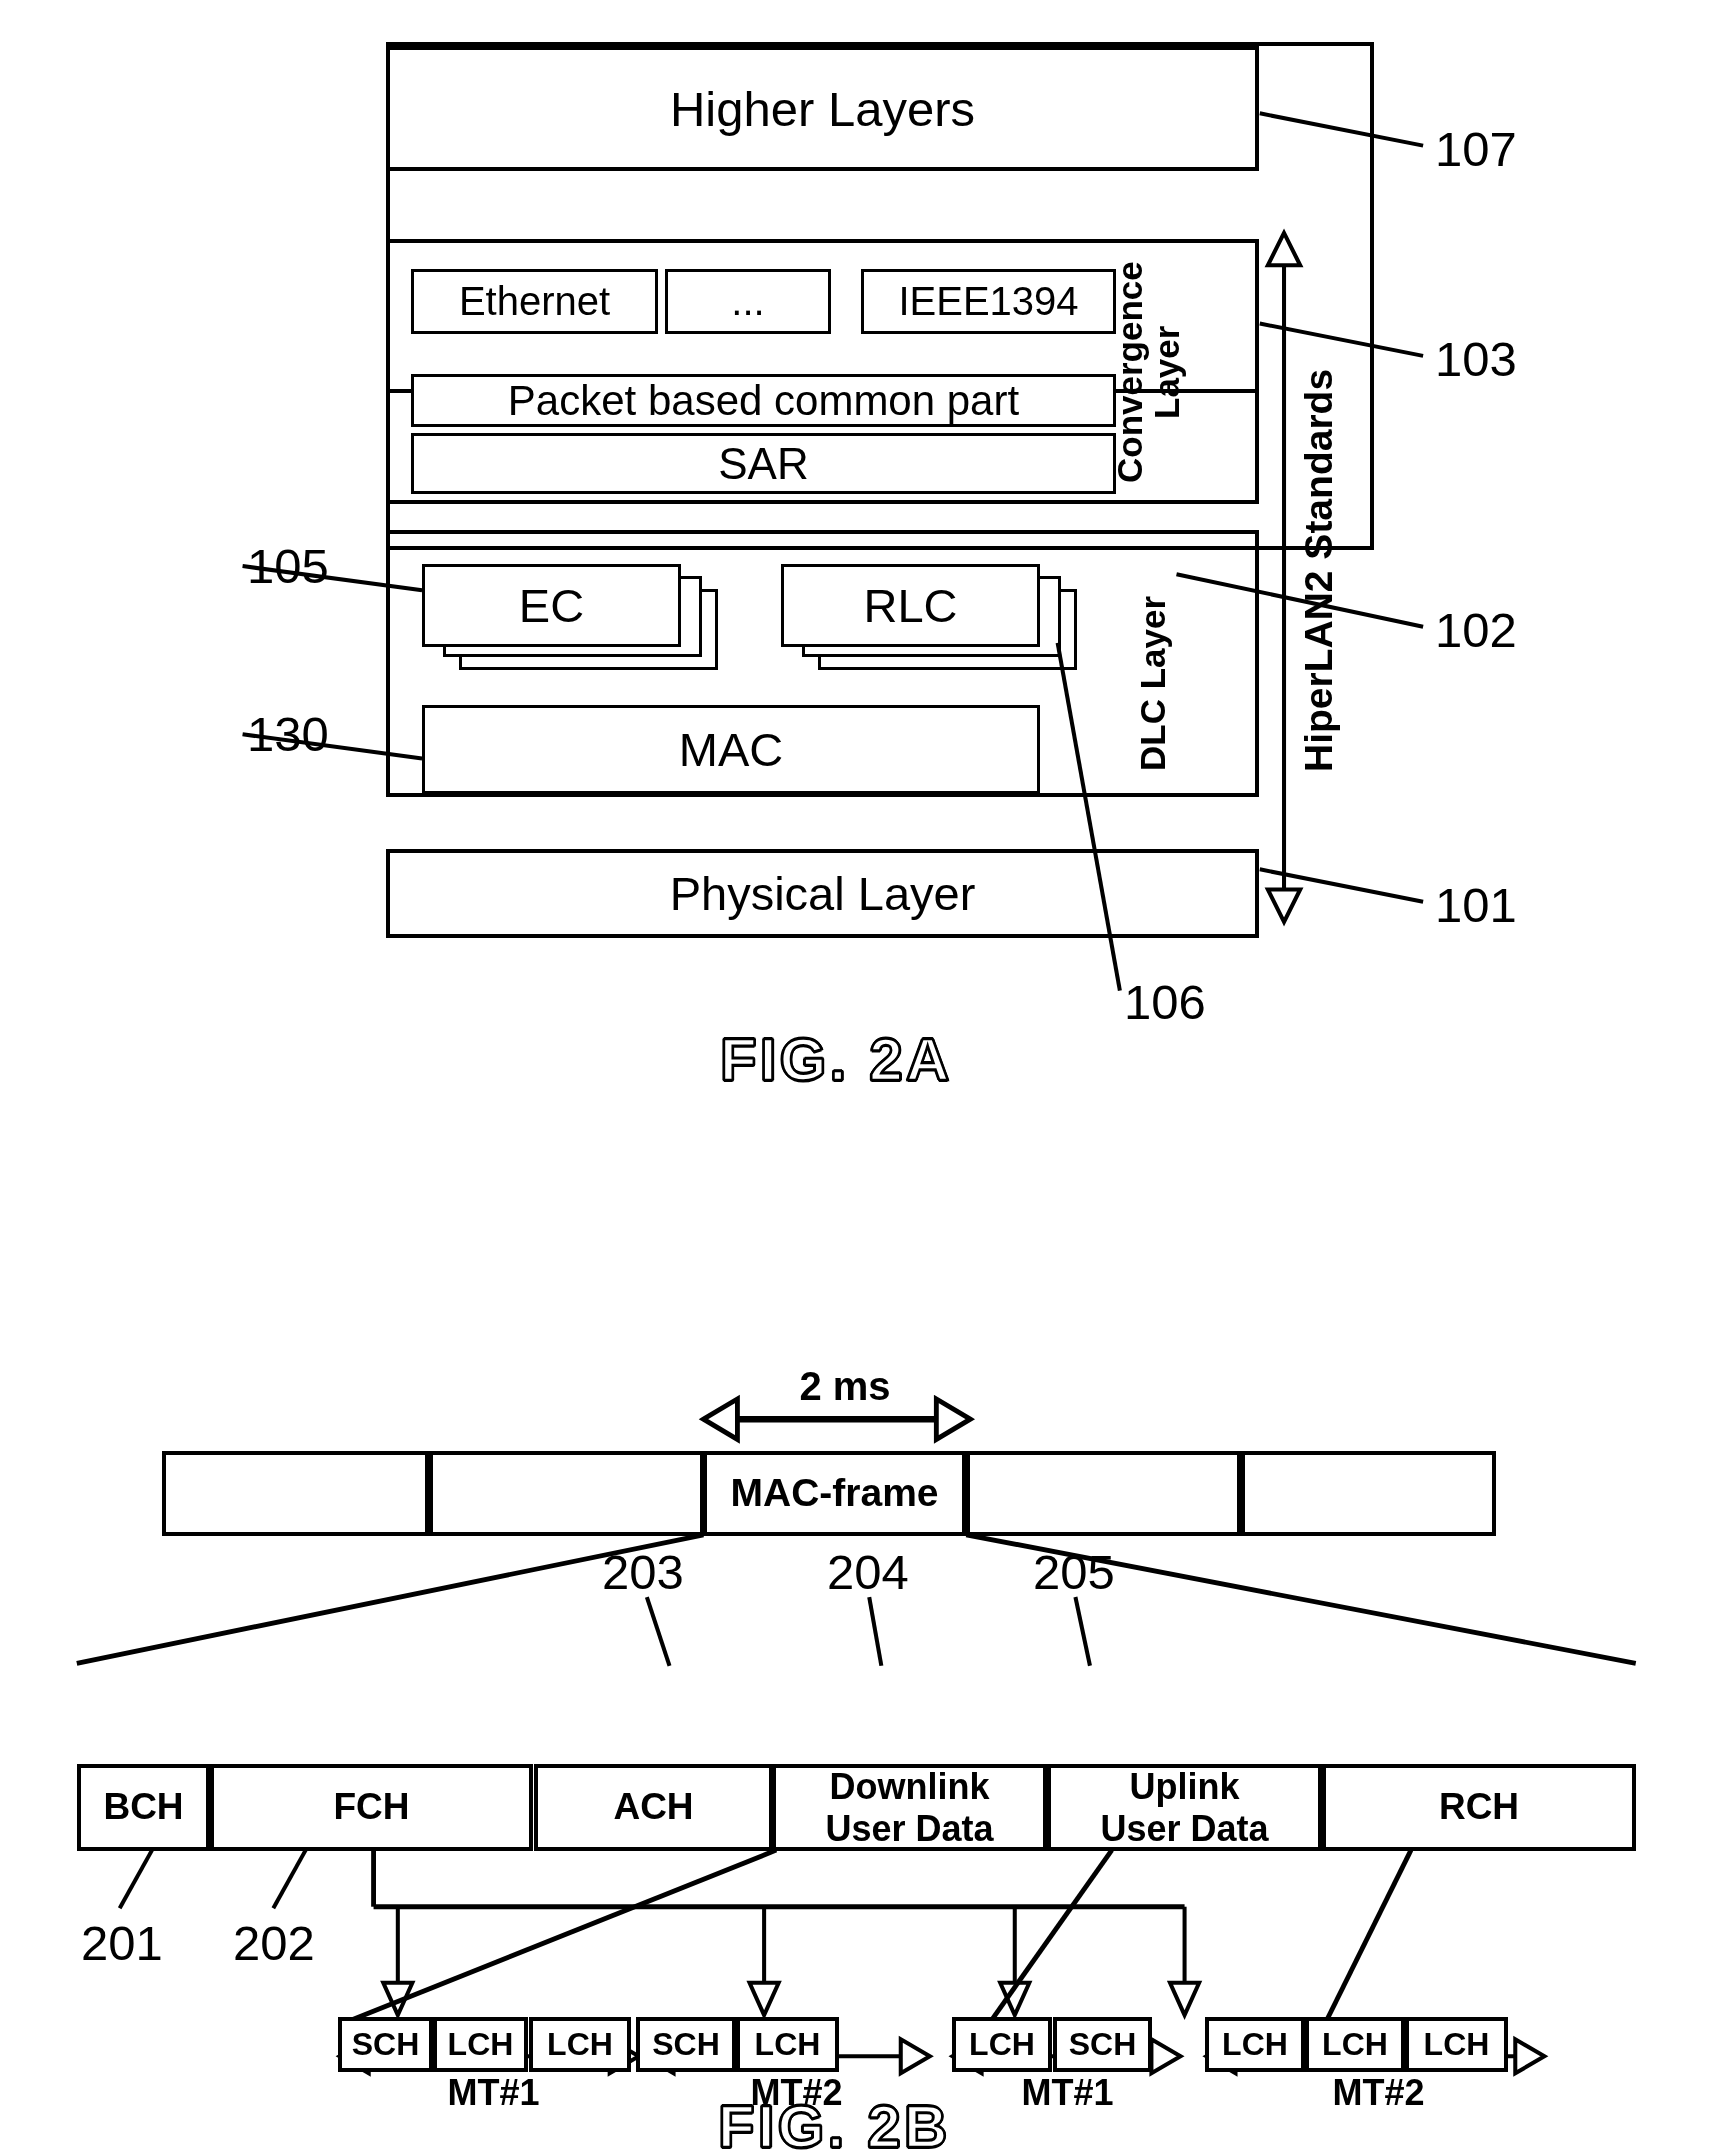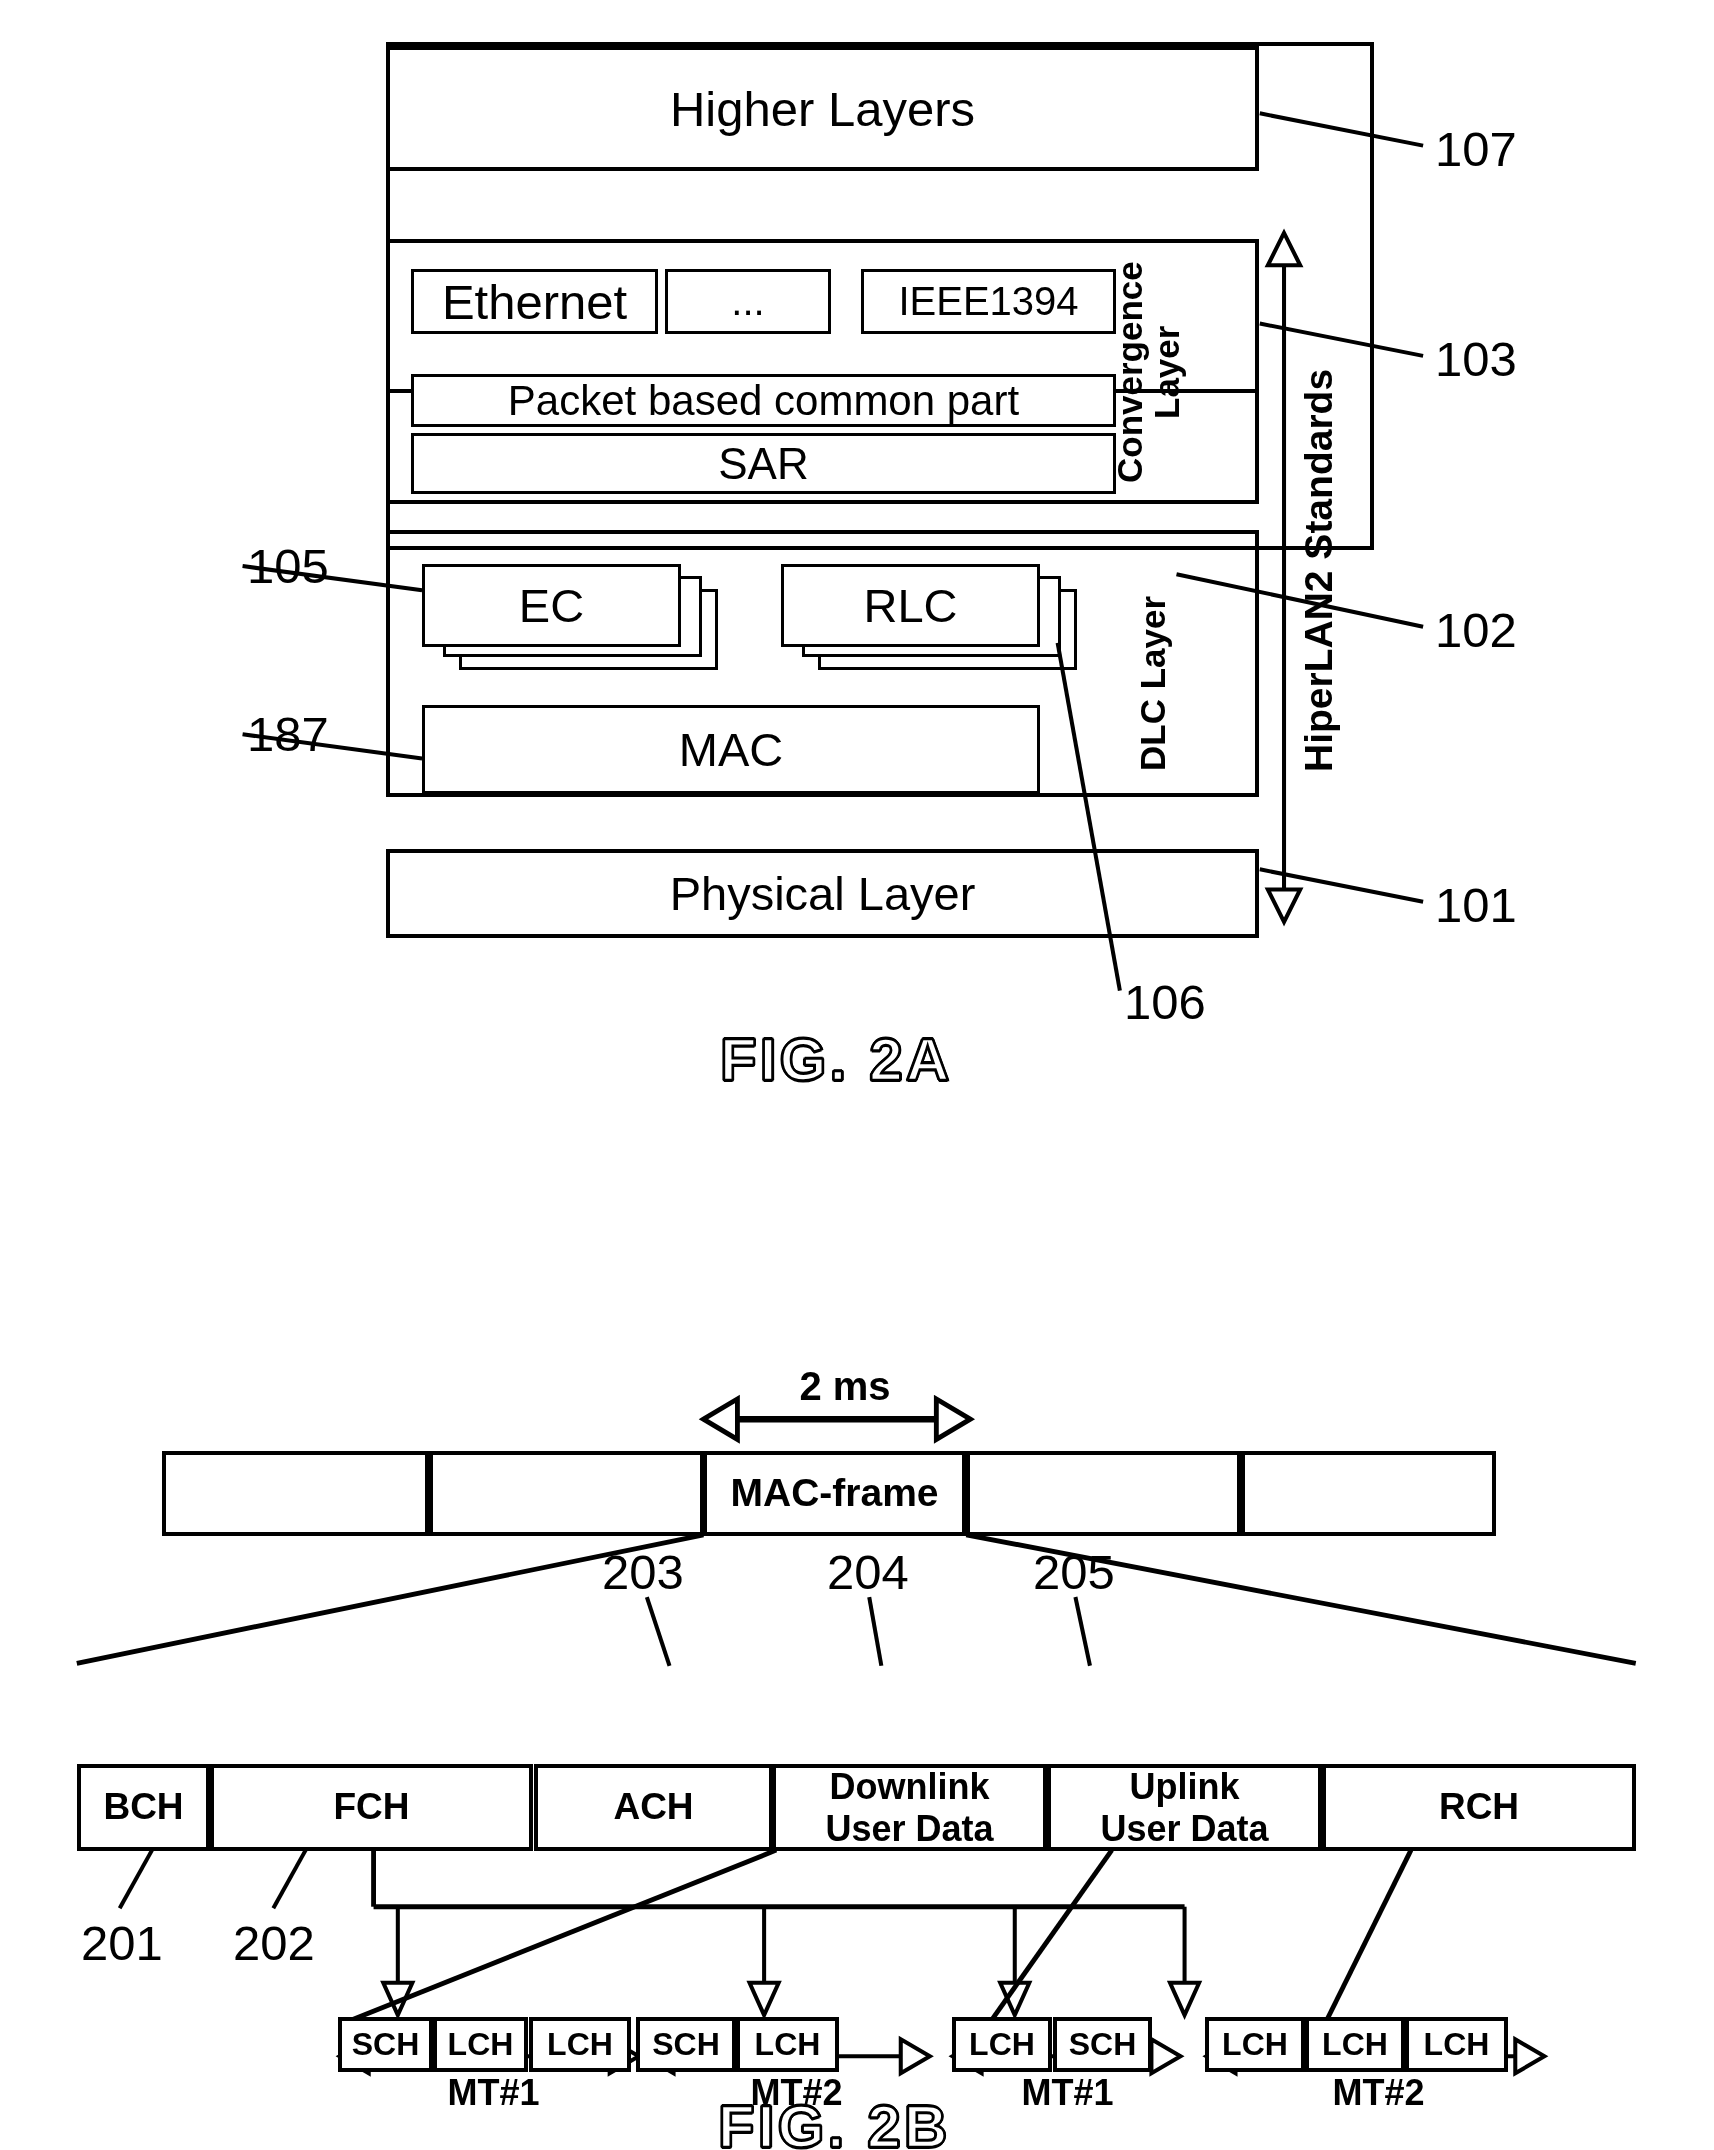--- a/index.html
+++ b/index.html
@@ -29,21 +29,21 @@
 
 <div class="bx" style="left:386px;top:42px;width:988px;height:508px;border-width:4.9px;"></div>
 
 <div class="bx" style="left:386px;top:46px;width:873px;height:125px;">
   <span style="font-size:49px;">Higher Layers</span>
 </div>
 
 <div class="bx" style="left:386px;top:239px;width:873px;height:154px;"></div>
 
 <div class="bx bx-thin" style="left:411px;top:269px;width:247px;height:65px;">
-  <span style="font-size:49px;">Ethernet</span>
+  <span style="font-size:40px;">Ethernet</span>
 </div>
 <div class="bx bx-thin" style="left:665px;top:269px;width:166px;height:65px;">
   <span style="font-size:40px;">...</span>
 </div>
 <div class="bx bx-thin" style="left:861px;top:269px;width:255px;height:65px;">
   <span style="font-size:40px;">IEEE1394</span>
 </div>
 
 <div class="bx bx-thin" style="left:411px;top:374px;width:705px;height:53px;">
   <span style="font-size:42px;">Packet based common part</span>
@@ -114,21 +114,21 @@
   <line x1="1588" y1="300" x2="1588" y2="1128" stroke="#000" stroke-width="5"></line>
   <polygon points="1588,288 1568,328 1608,328" fill="#fff" stroke="#000" stroke-width="5"></polygon>
   <polygon points="1588,1140 1568,1100 1608,1100" fill="#fff" stroke="#000" stroke-width="5"></polygon>
 </svg>
 
 <div class="refnum" style="left:1435px;top:121px;">107</div>
 <div class="refnum" style="left:1435px;top:331px;">103</div>
 <div class="refnum" style="left:1435px;top:602px;">102</div>
 <div class="refnum" style="left:1435px;top:877px;">101</div>
 <div class="refnum" style="left:247px;top:538px;">105</div>
-<div class="refnum" style="left:247px;top:706px;">187</div>
+<div class="refnum" style="left:247px;top:706px;">130</div>
 <div class="refnum" style="left:1124px;top:974px;">106</div>
 
 <div class="figcap" style="left:720px;top:1025px;">FIG. 2A</div>
 
 <div class="lbl" style="left:772px;top:1362px;width:146px;height:49px;font-size:40px;font-weight:bold;">
   <span>2 ms</span>
 </div>
 
 <svg class="overlay" viewBox="0 0 2121 2660" width="1715" height="2151">
 

